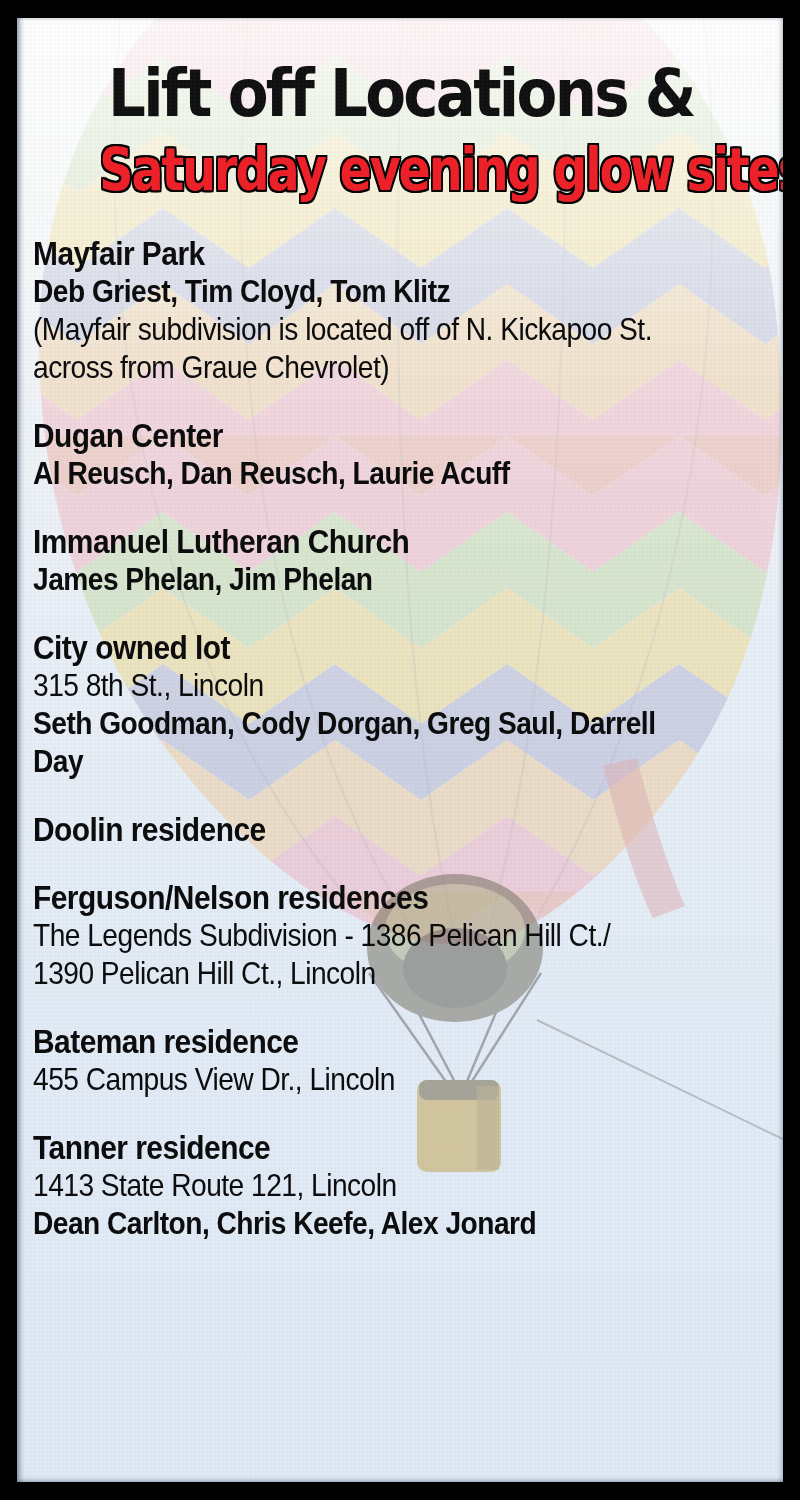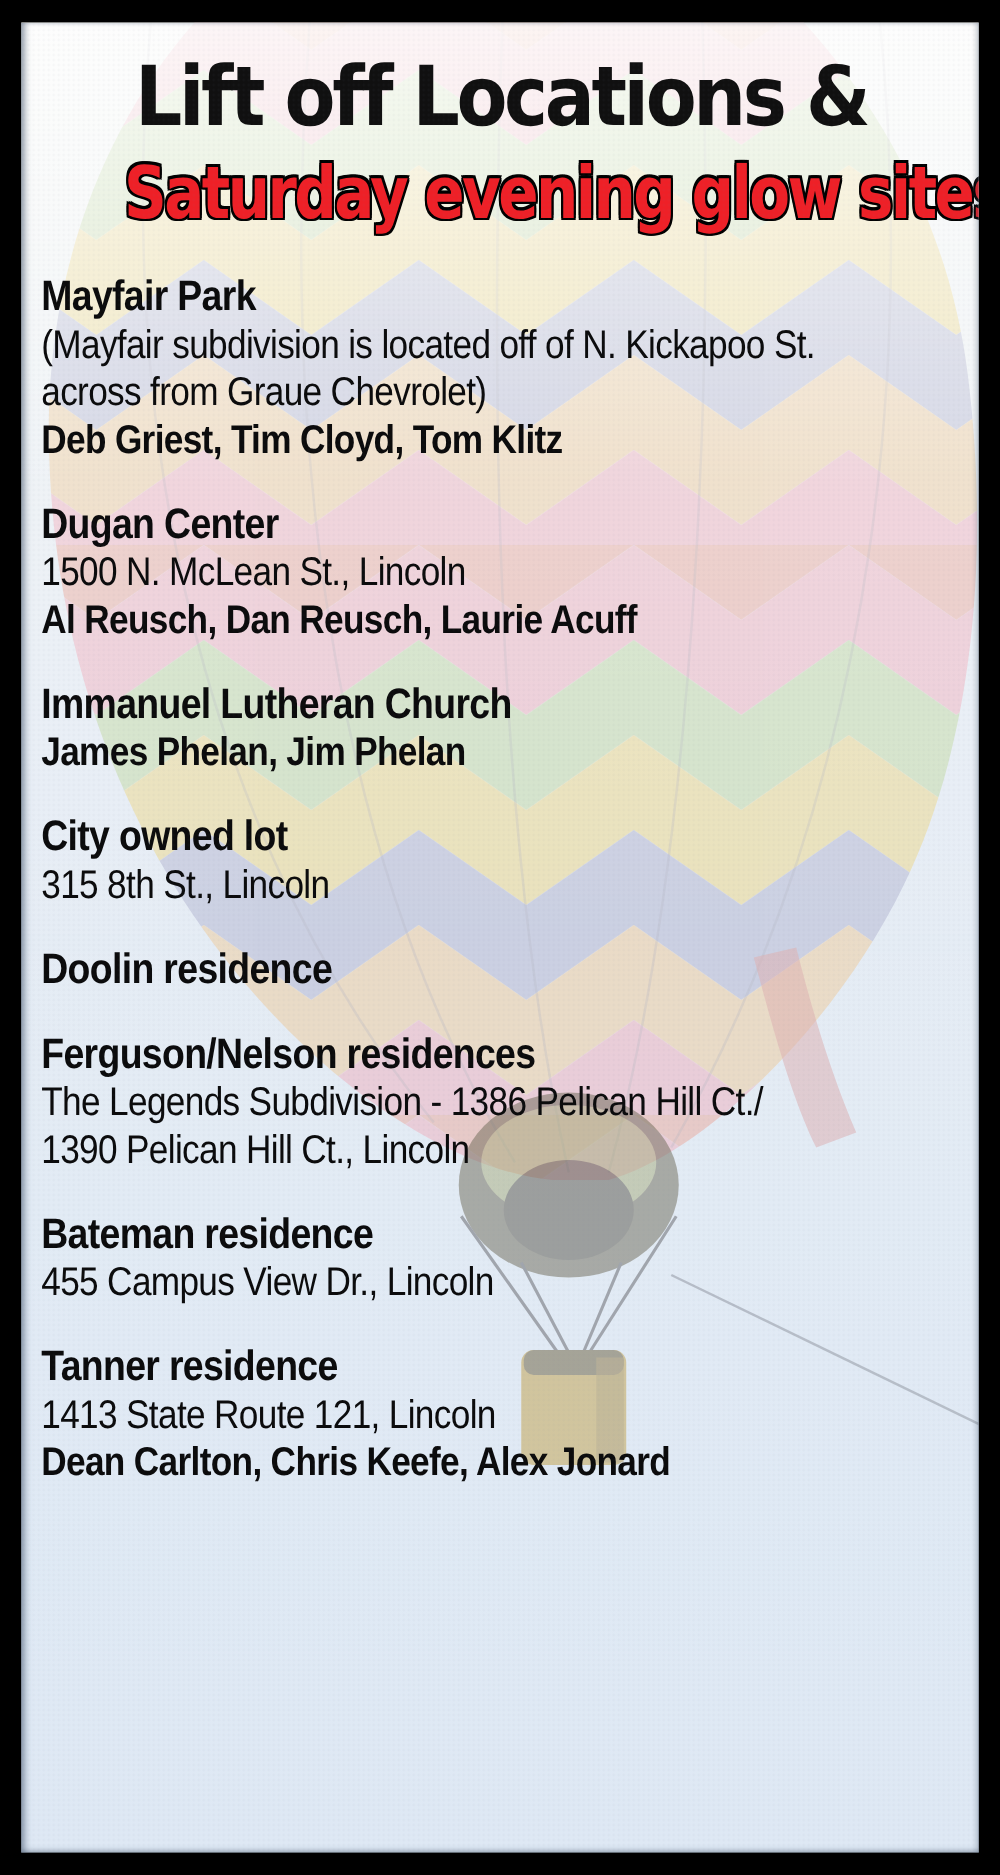--- a/index.html
+++ b/index.html
@@ -17,21 +17,21 @@
     box-shadow:inset 6px 0 5px -3px rgba(70,85,110,.55),
                inset -4px 0 4px -2px rgba(70,85,110,.30),
                inset 0 -4px 4px -2px rgba(70,85,110,.35),
                inset 0 3px 3px -2px rgba(120,130,150,.25);
   }
   .dots{
     position:absolute;inset:0;z-index:3;pointer-events:none;opacity:.5;
     background-image:radial-gradient(rgba(110,125,150,.10) 1px,transparent 1px);
     background-size:4px 4px;
   }
-  .content{position:relative;z-index:2;padding:20px 14px 0 16px;}
+  .content{position:relative;z-index:2;padding:20px 14px 0 16px;margin-top:16px;}
   .title{
     margin:0;font-family:"DejaVu Sans",sans-serif;font-weight:bold;
     font-size:66px;line-height:80px;letter-spacing:-3px;text-align:center;
     color:#101010;transform:scaleX(.90);transform-origin:50% 50%;white-space:nowrap;
   }
   .subtitle{
     margin:0;font-family:"DejaVu Sans",sans-serif;font-weight:bold;
     font-size:58px;line-height:72px;letter-spacing:-2.5px;text-align:center;
     color:#ee2027;transform:scaleX(.82);transform-origin:50% 50%;white-space:nowrap;
     text-shadow:-2px -2px 0 #000,0 -2px 0 #000,2px -2px 0 #000,
@@ -102,49 +102,50 @@
   </svg>
 
   <div class="content">
     <h1 class="title">Lift off Locations &amp;</h1>
     <h2 class="subtitle">Saturday evening glow sites</h2>
 
     <main class="locations">
   <section class="section">
     <div class="line loc-name">Mayfair Park</div>
     <div>
+            <div class="line crew">Deb Griest, Tim Cloyd, Tom Klitz</div>
+          </div>
+    <div>
             <div class="line">(Mayfair subdivision is located off of N. Kickapoo St.</div>
             <div class="line">across from Graue Chevrolet)</div>
-          </div>
-    <div>
-            <div class="line crew">Deb Griest, Tim Cloyd, Tom Klitz</div>
           </div>
   </section>
 
   <section class="section">
     <div class="line loc-name">Dugan Center</div>
-    <div>
-            <div class="line">1500 N. McLean St., Lincoln</div>
-          </div>
     <div>
             <div class="line crew">Al Reusch, Dan Reusch, Laurie Acuff</div>
           </div>
   </section>
 
   <section class="section">
     <div class="line loc-name">Immanuel Lutheran Church</div>
     <div>
             <div class="line crew">James Phelan, Jim Phelan</div>
           </div>
   </section>
 
   <section class="section">
     <div class="line loc-name">City owned lot</div>
     <div>
             <div class="line">315 8th St., Lincoln</div>
+          </div>
+    <div>
+            <div class="line crew">Seth Goodman, Cody Dorgan, Greg Saul, Darrell</div>
+            <div class="line crew">Day</div>
           </div>
   </section>
 
   <section class="section">
     <div class="line loc-name">Doolin residence</div>
   </section>
 
   <section class="section">
     <div class="line loc-name">Ferguson/Nelson residences</div>
     <div>

